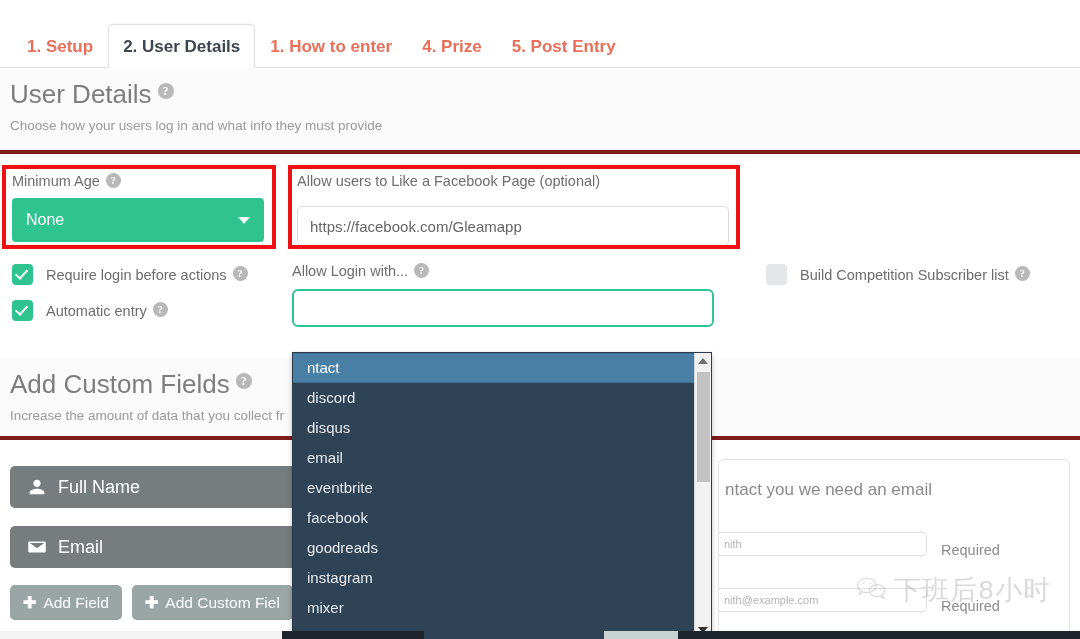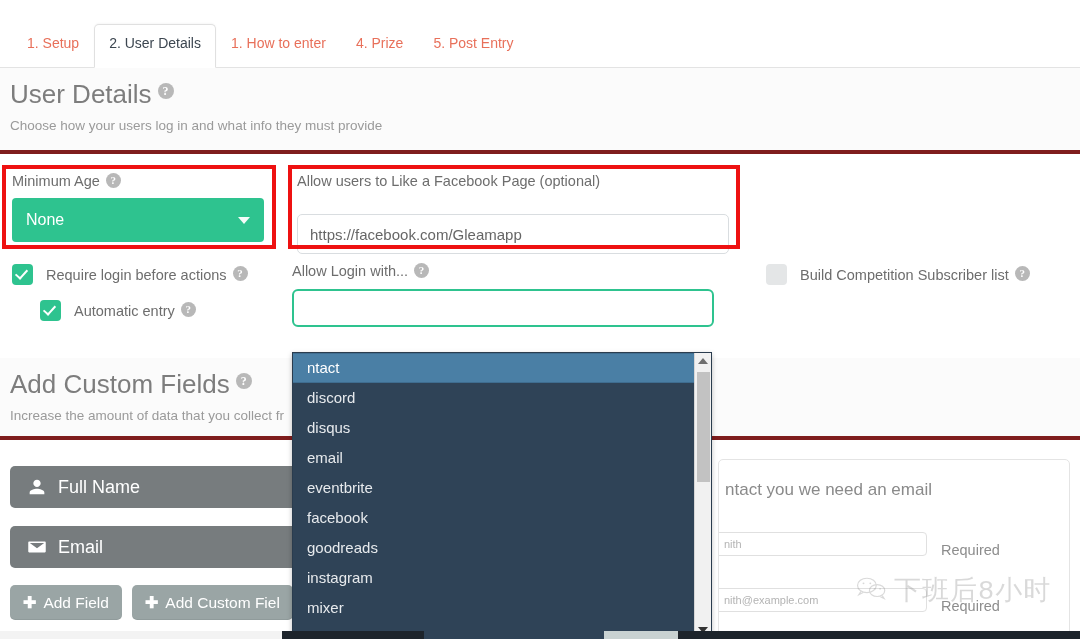--- a/index.html
+++ b/index.html
@@ -28,34 +28,34 @@
   }
   .tabs {
     position: absolute;
     left: 12px;
     bottom: -1px;
     display: flex;
     align-items: flex-end;
     height: 46px;
   }
   .tab {
-    font-size: 14px;
-    font-weight: normal;
+    font-size: 17px;
+    font-weight: bold;
     color: #e8705a;
     padding: 11px 14px 12px 14px;
     line-height: 1;
     cursor: pointer;
     white-space: nowrap;
     border: 1px solid transparent;
     border-radius: 5px 5px 0 0;
     background: transparent;
     box-sizing: border-box;
     height: 44px;
     display: flex;
-    align-items: flex-start;
+    align-items: flex-end;
   }
   .tab.active {
     color: #3c4650;
     background: #ffffff;
     border-color: #e0e0e0;
     border-bottom-color: #ffffff;
     box-shadow: 0 -1px 2px rgba(0,0,0,0.035);
   }
 
   
@@ -149,21 +149,21 @@
     opacity: .95;
   }
 
   
   #fb-block {
     position: absolute;
     left: 297px; top: 18px;
     width: 432px;
   }
   .text-input {
-    margin-top: 24px;
+    margin-top: 16px;
     height: 40px;
     background: #ffffff;
     border: 1px solid #d9dde0;
     border-radius: 5px;
     font-size: 15px;
     color: #666;
     padding: 0 12px;
     box-sizing: border-box;
     display: flex;
     align-items: center;
@@ -471,21 +471,21 @@
       <span>https://facebook.com/Gleamapp</span>
     </div>
   </div>
 
   <div class="chk-row" style="left:12px; top:110px;">
     <span class="chk"></span>
     <span>Require login before actions</span>
     <span class="help sm">?</span>
   </div>
 
-  <div class="chk-row" style="left:12px; top:146px;margin-left:28px;">
+  <div class="chk-row" style="left:12px; top:146px;">
     <span class="chk"></span>
     <span>Automatic entry</span>
     <span class="help sm">?</span>
   </div>
 
   <div class="chk-row" style="left:766px; top:110px;">
     <span class="chk off"></span>
     <span>Build Competition Subscriber list</span>
     <span class="help sm">?</span>
   </div>

